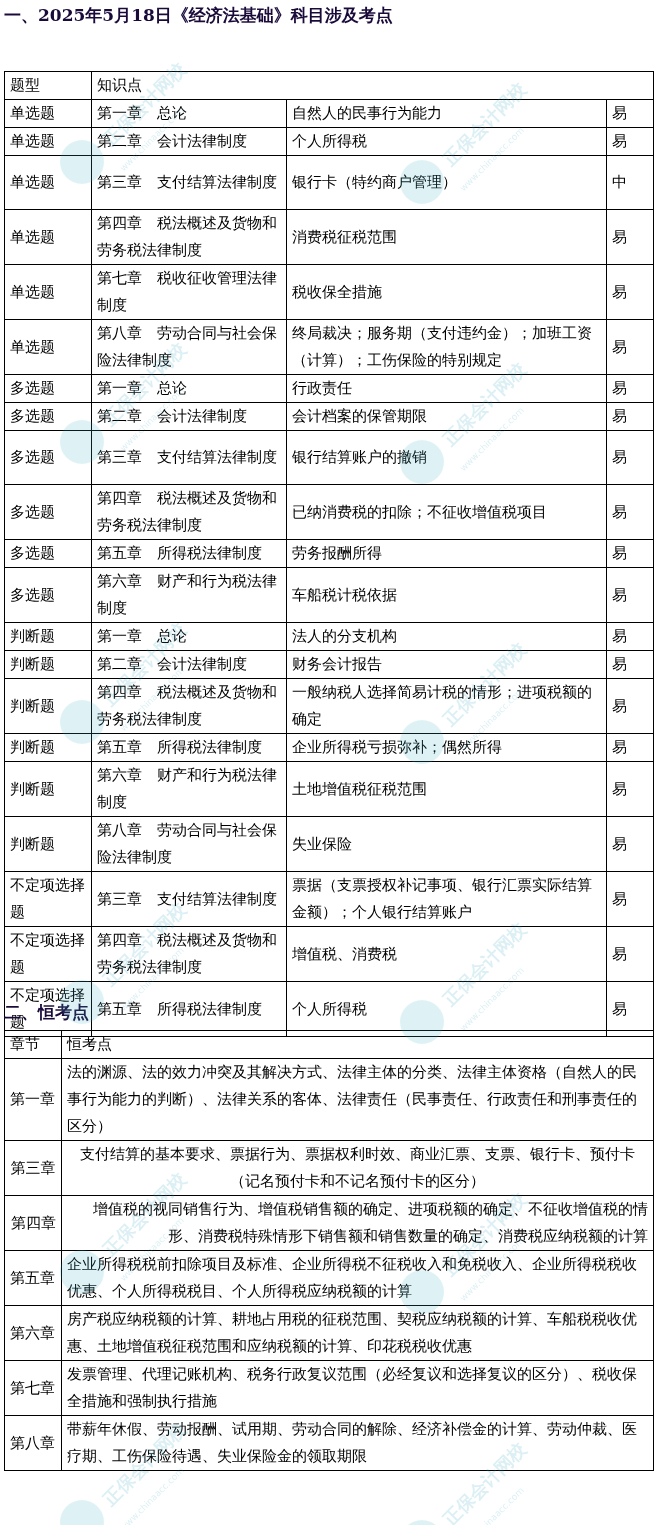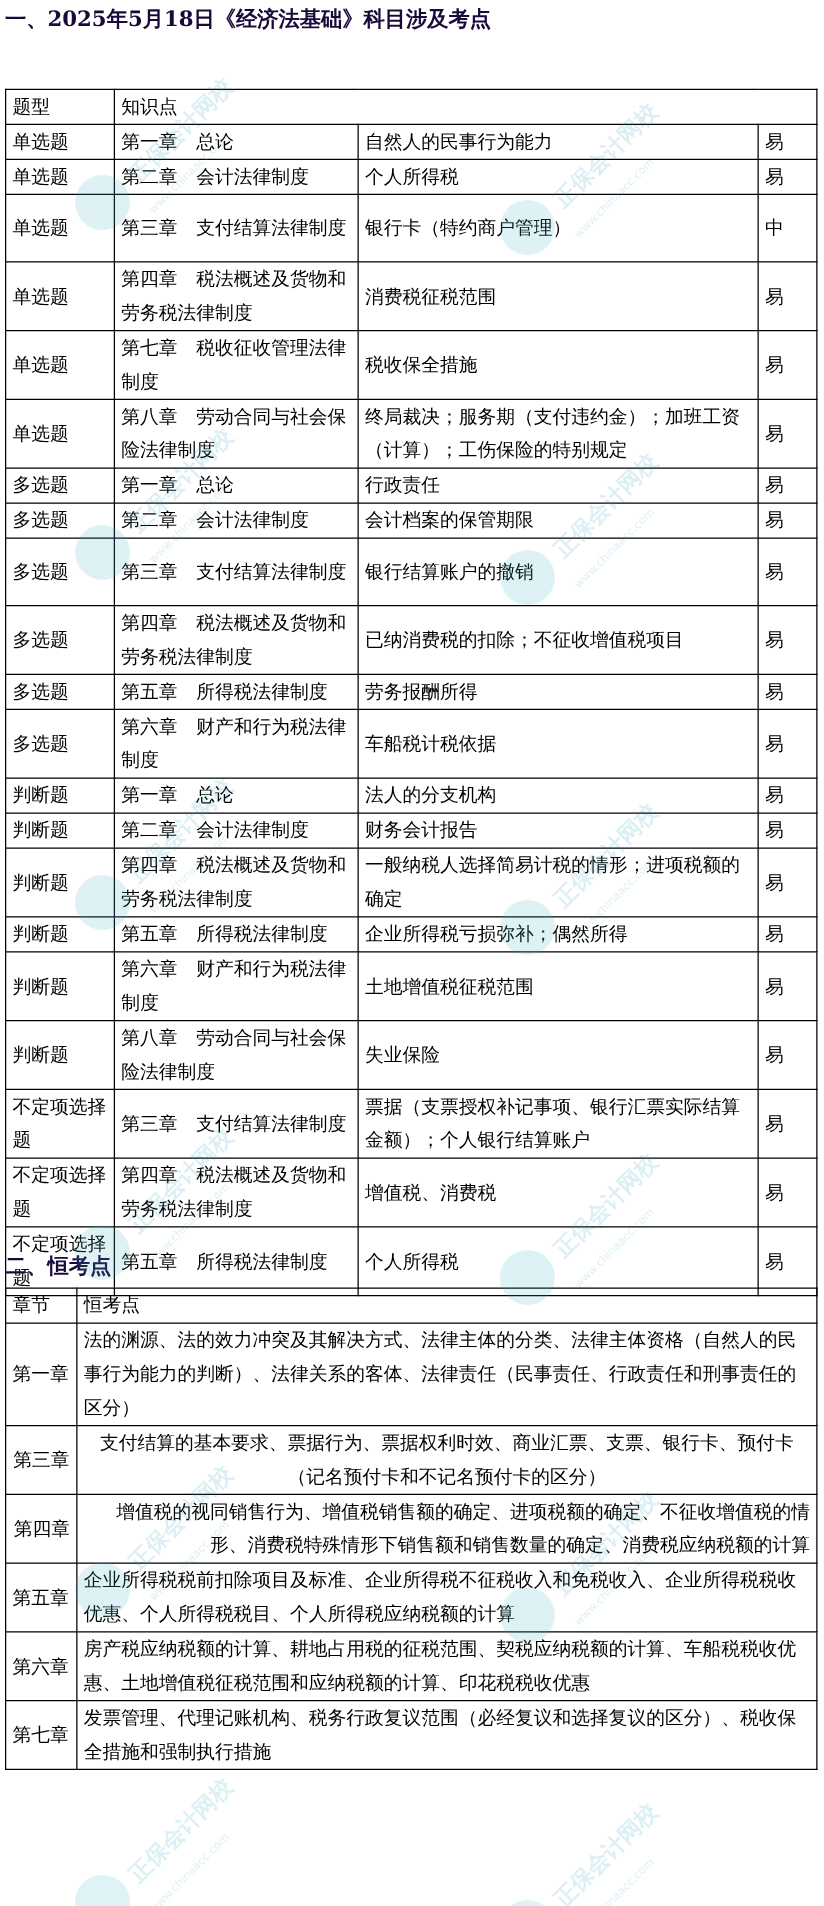--- a/index.html
+++ b/index.html
@@ -196,20 +196,24 @@
         <td>企业所得税税前扣除项目及标准、企业所得税不征税收入和免税收入、企业所得税税收优惠、个人所得税税目、个人所得税应纳税额的计算</td>
       </tr>
       <tr style="height: 54px; margin-top: 48px;">
         <td>第六章</td>
         <td>房产税应纳税额的计算、耕地占用税的征税范围、契税应纳税额的计算、车船税税收优惠、土地增值税征税范围和应纳税额的计算、印花税税收优惠</td>
       </tr>
       <tr style="height: 54px; margin-left: 24px;">
         <td>第七章</td>
         <td>发票管理、代理记账机构、税务行政复议范围（必经复议和选择复议的区分）、税收保全措施和强制执行措施</td>
       </tr>
+      <tr style="height: 54px;">
+        <td>第八章</td>
+        <td>带薪年休假、劳动报酬、试用期、劳动合同的解除、经济补偿金的计算、劳动仲裁、医疗期、工伤保险待遇、失业保险金的领取期限</td>
+      </tr>
     </tbody>
 </table>
 
 <div id="wms">
     <div class="wm" style="left: 60px; top: 140px;">
       <div class="circ"></div>
       <div class="txt">正保会计网校</div>
       <div class="url">www.chinaacc.com</div>
     </div>
     <div class="wm" style="left: 400px; top: 160px;">

